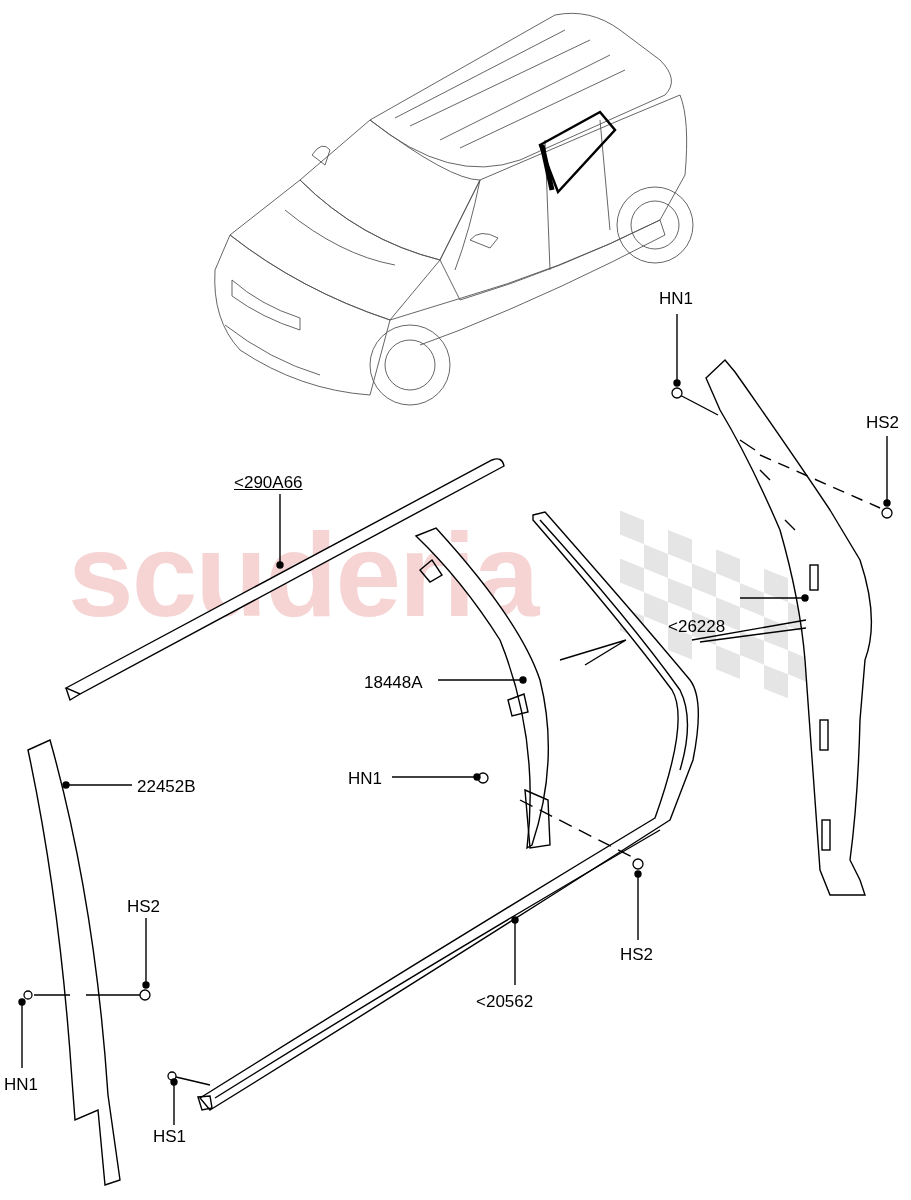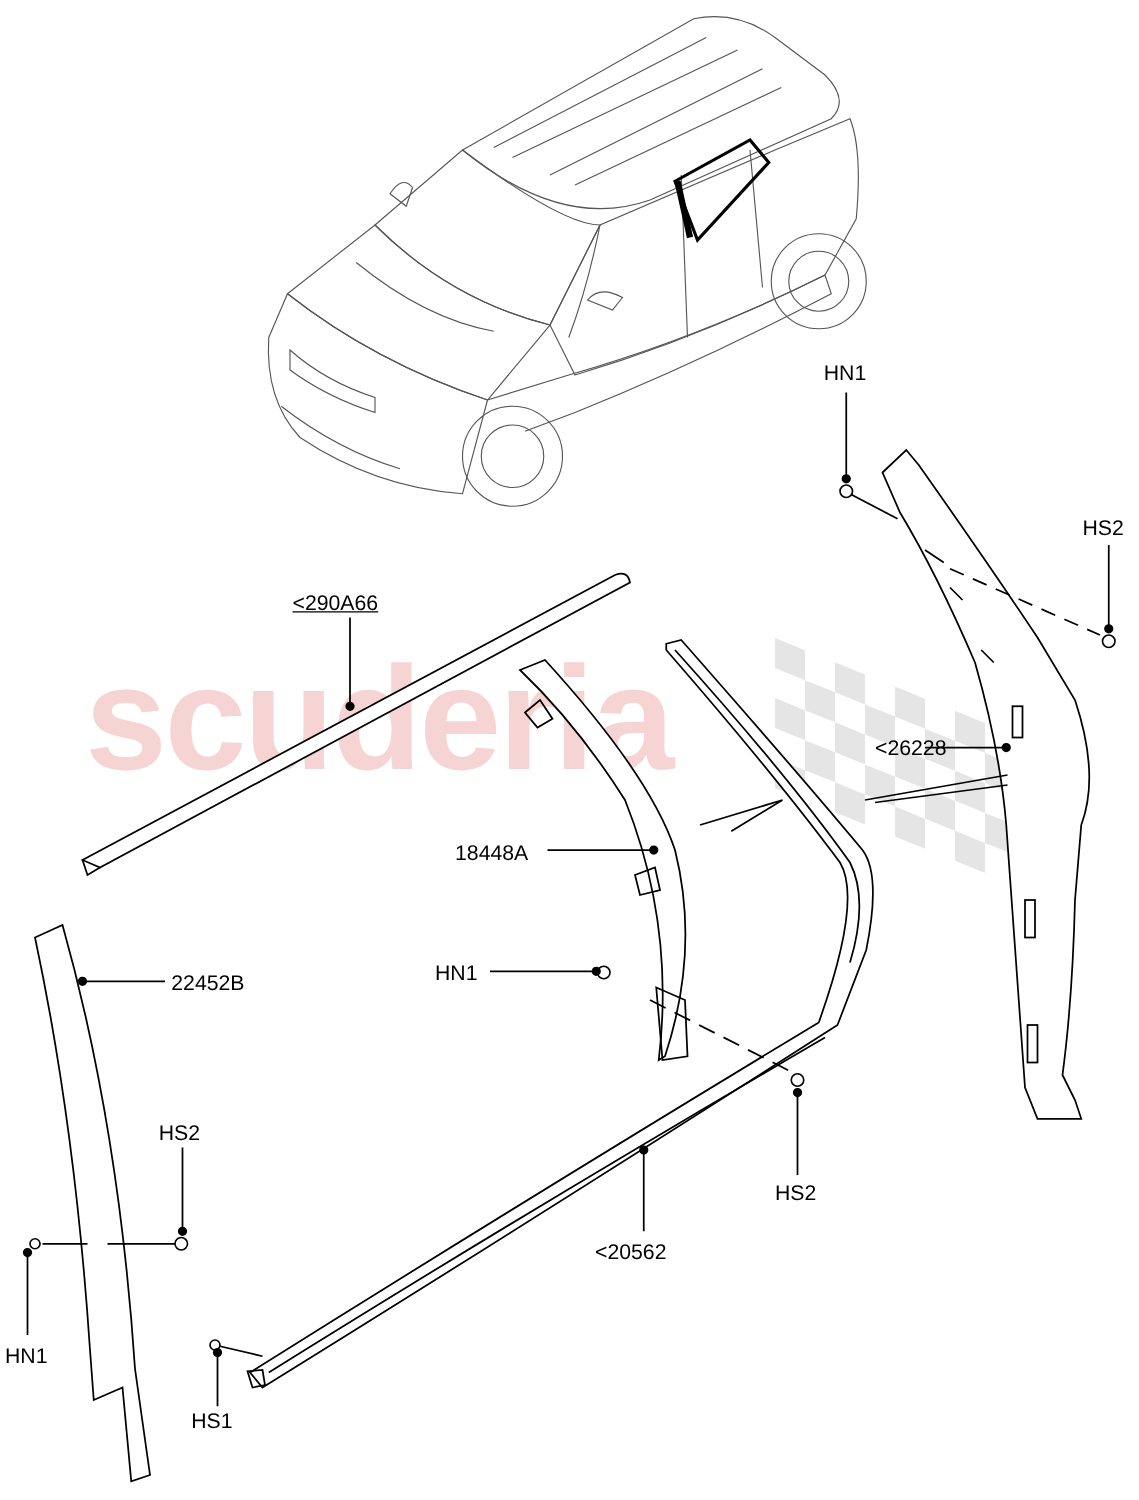--- a/index.html
+++ b/index.html
@@ -138,21 +138,21 @@
       <line x1="22" y1="1002" x2="22" y2="1068"></line>
         <circle cx="22" cy="1002" r="3"></circle>
       <line x1="174" y1="1082" x2="174" y2="1125"></line>
         <circle cx="174" cy="1082" r="3"></circle>
     </g>
   </svg>
 
   <div class="lbl" style="left:659px;top:290px;">HN1</div>
   <div class="lbl" style="left:866px;top:414px;">HS2</div>
   <div class="lbl" style="left:234px;top:474px;text-decoration:underline;">&lt;290A66</div>
-  <div class="lbl" style="left:668px;top:590px;margin-left:32px;">&lt;26228</div>
+  <div class="lbl" style="left:668px;top:618px;">&lt;26228</div>
   <div class="lbl" style="left:364px;top:674px;">18448A</div>
   <div class="lbl" style="left:137px;top:778px;">22452B</div>
   <div class="lbl" style="left:348px;top:770px;">HN1</div>
   <div class="lbl" style="left:127px;top:898px;">HS2</div>
   <div class="lbl" style="left:620px;top:946px;">HS2</div>
   <div class="lbl" style="left:476px;top:993px;text-align:center;">&lt;20562</div>
   <div class="lbl" style="left:4px;top:1076px;">HN1</div>
   <div class="lbl" style="left:153px;top:1128px;text-align:center;">HS1</div>
 </div>
 

